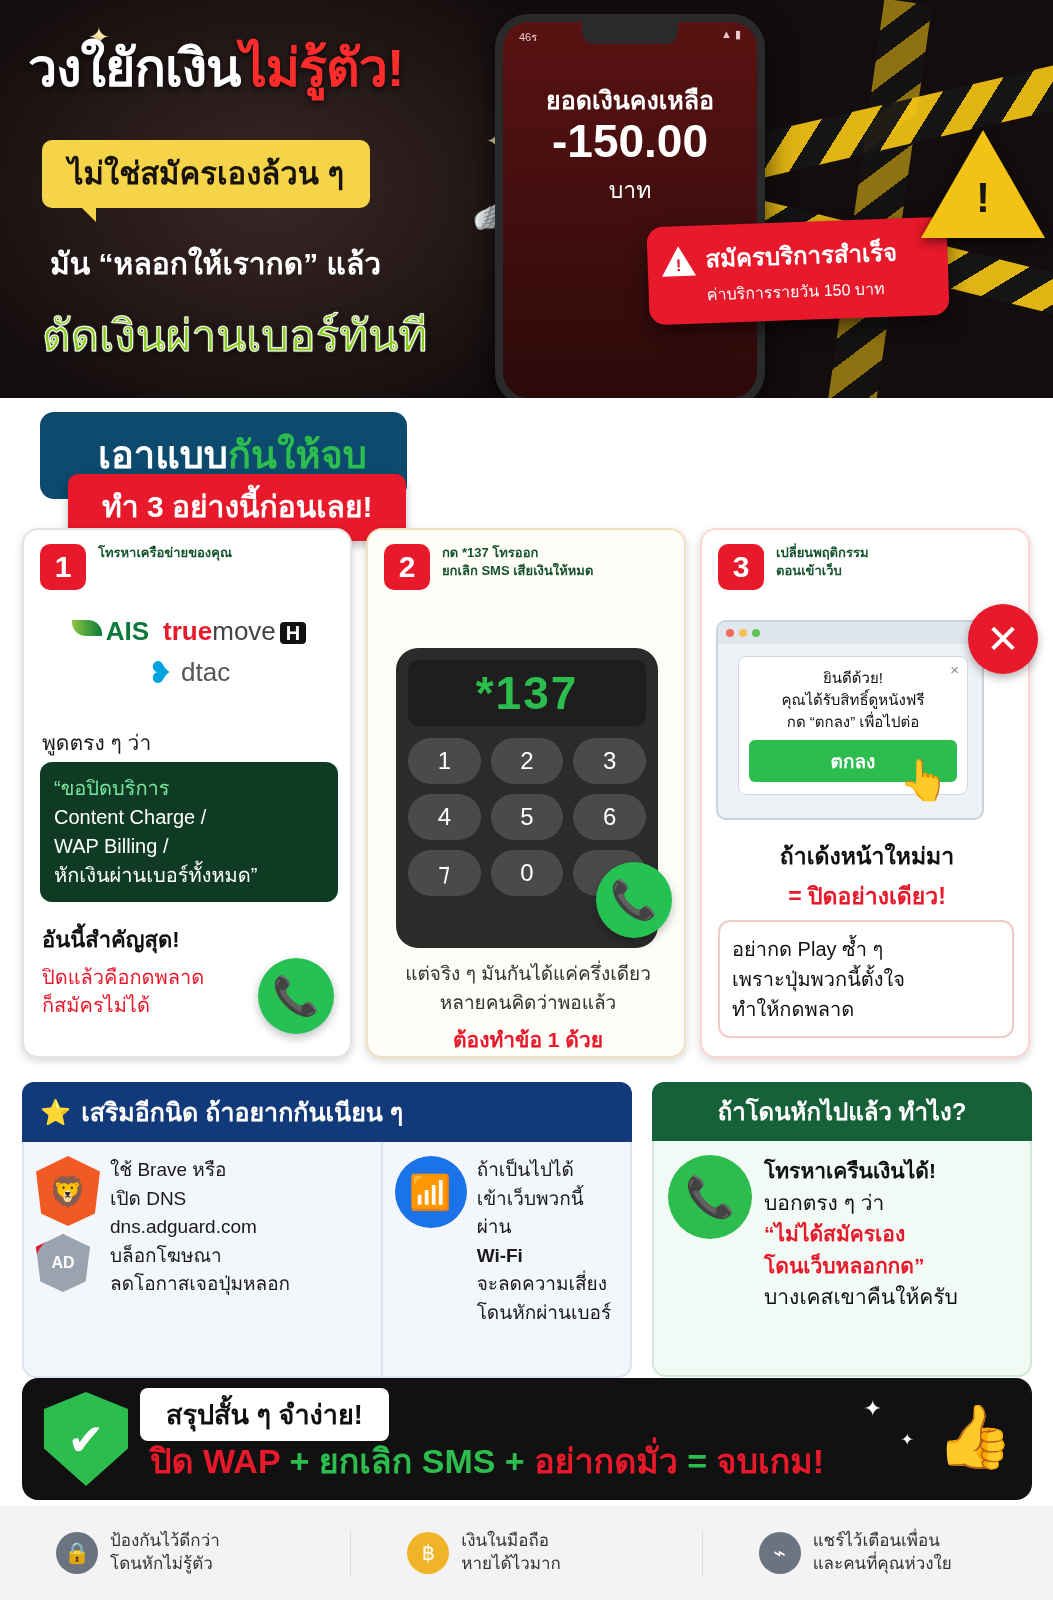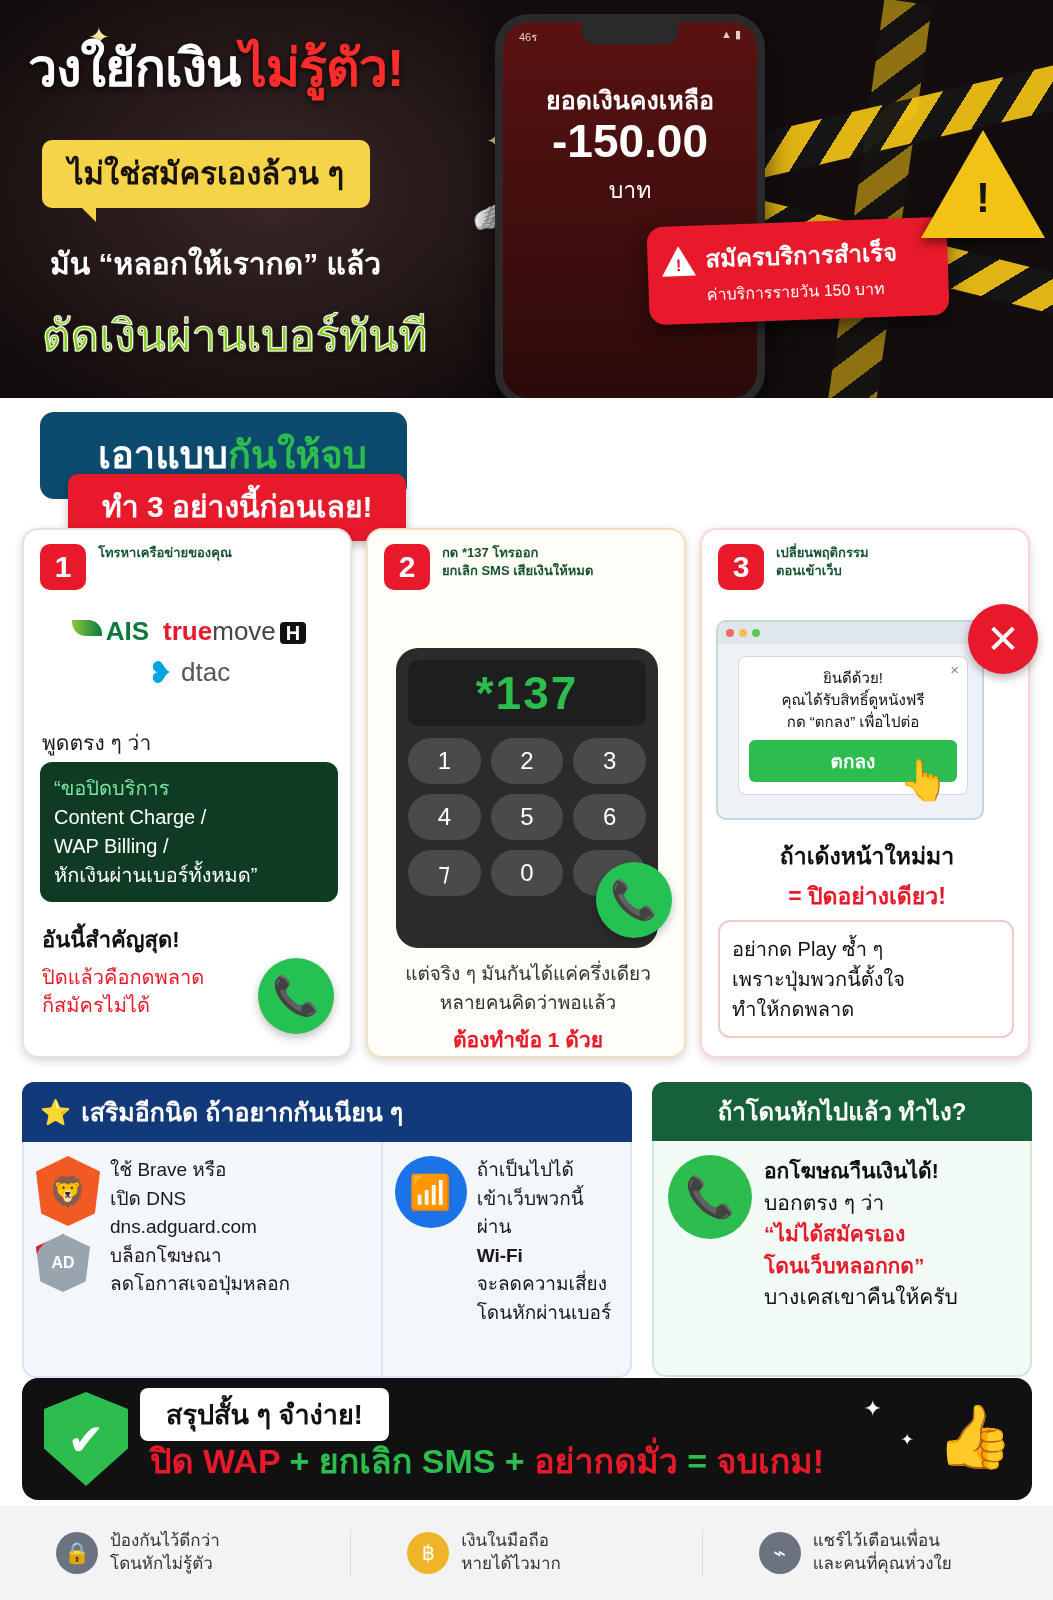--- a/index.html
+++ b/index.html
@@ -538,21 +538,21 @@
         </div>
       </div>
     </div>
   </div>
 
   <div class="panelR">
     <div class="panelR-head">ถ้าโดนหักไปแล้ว ทำไง?</div>
     <div class="panelR-body">
       <div class="green-call">📞</div>
       <div class="pr-txt">
-        <div class="t1">อกโฆษณาืนเงินได้!</div>
+        <div class="t1">โทรหาเครืนเงินได้!</div>
         <div>บอกตรง ๆ ว่า</div>
         <div class="red">“ไม่ได้สมัครเอง</div>
         <div class="red">โดนเว็บหลอกกด”</div>
         <div>บางเคสเขาคืนให้ครับ</div>
       </div>
     </div>
   </div>
 
   <div class="summary">
     <div class="shield">✔</div>

